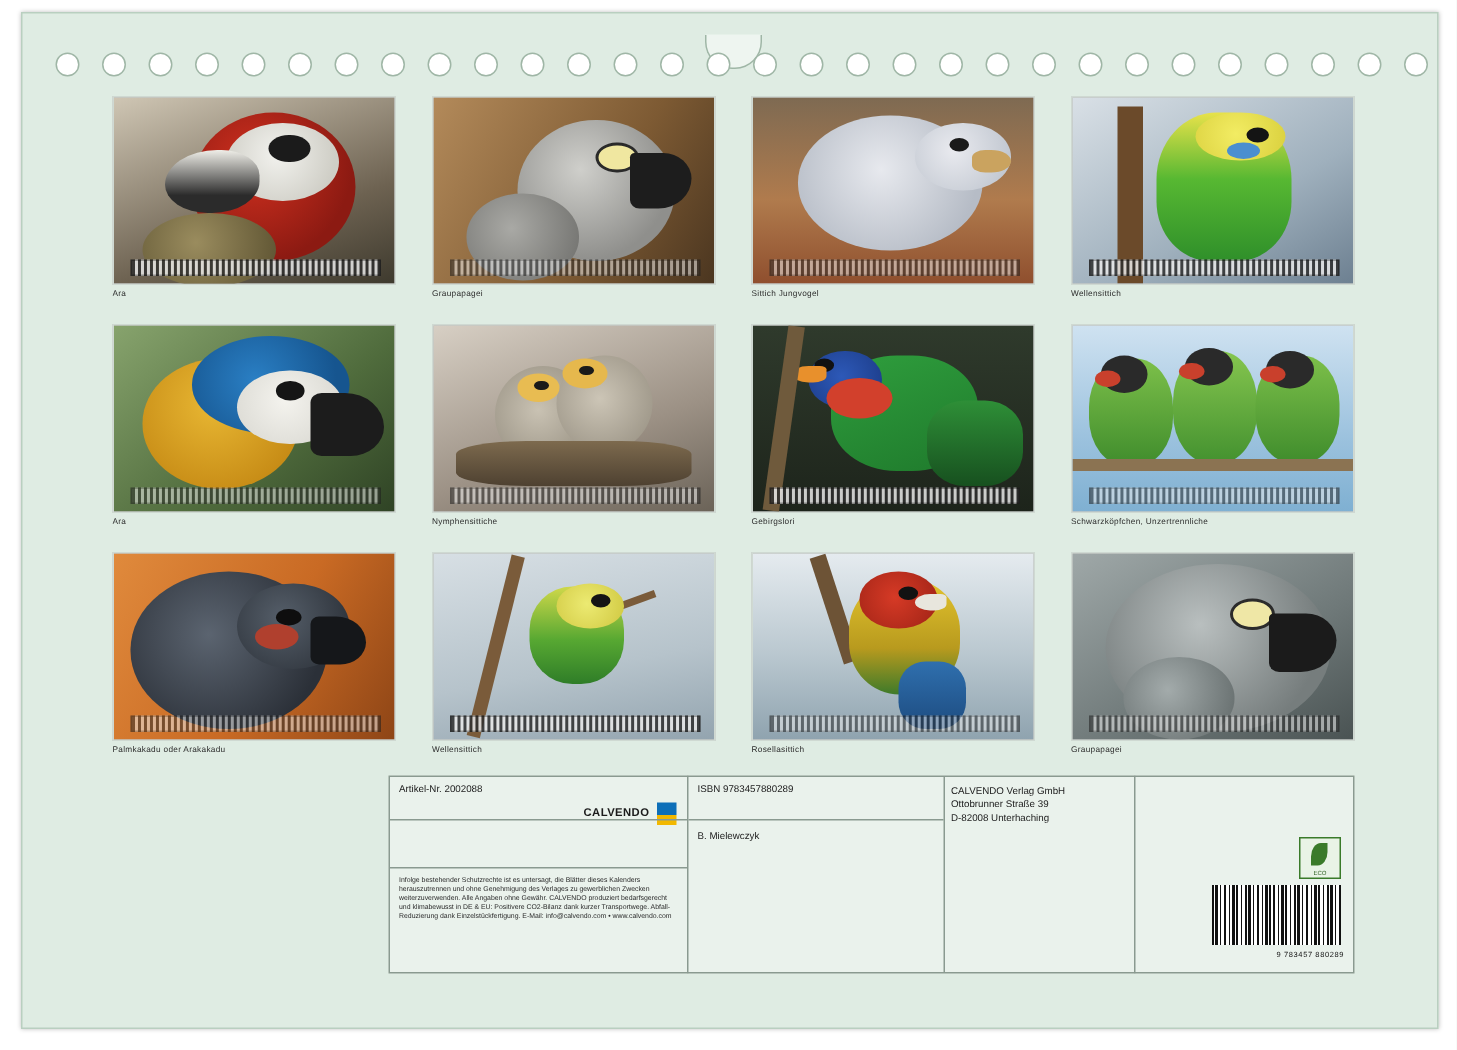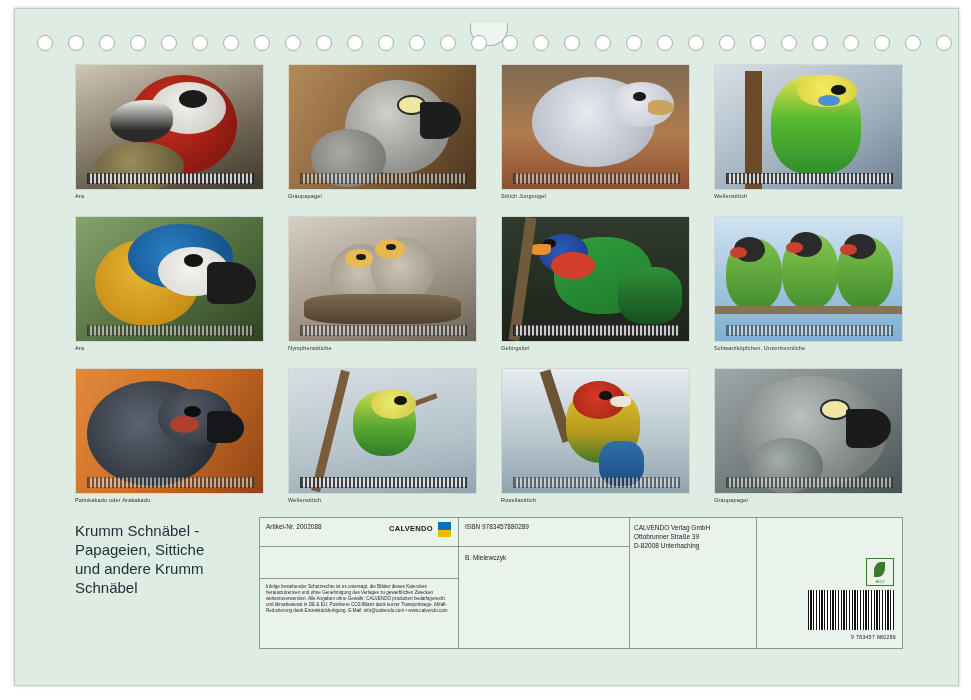--- a/index.html
+++ b/index.html
@@ -80,21 +80,21 @@
   .box{
     position:absolute;border:1px solid #8a9a90;background:#eaf2ec;
   }
   .box-a{left:184px;top:0;width:198px;height:130px;}
   .box-b{left:383px;top:0;width:297px;height:130px;}
   .box-c{left:681px;top:0;width:145px;height:130px;}
   .artnr{
     position:absolute;left:6px;top:5px;font-size:6.5px;color:#222;
   }
   .calv-logo{
-    position:absolute;right:7px;top:4px;width:62px;height:16px;
+    position:absolute;right:7px;top:17px;width:62px;height:16px;
   }
   .calv-logo .txt{
     position:absolute;left:0;top:2px;font-size:7.5px;font-weight:bold;color:#1b1b1b;letter-spacing:.3px;
   }
   .calv-logo .sq{
     position:absolute;right:0;top:0;width:13px;height:15px;
     background:linear-gradient(180deg,#0d6fb8 0 55%, #f2b800 55% 100%);
   }
   .sep{
     position:absolute;left:0;width:100%;height:1px;background:#8a9a90;
@@ -327,26 +327,20 @@
       <div class="blob" style="left:70%;top:32%;width:24%;height:32%;border-radius:10% 60% 70% 20%;background:#1b1b1b;"></div>
       <div class="blob" style="left:18%;top:56%;width:40%;height:44%;background:radial-gradient(circle at 40% 40%,#a3abab,#5f6767);"></div>
             <div class="strip light"></div>
           </div>
           <div class="cap">Graupapagei</div>
         </div>
       </div>
 
     <div class="bottom">
 
-      <div class="title">
-        <div>Krumm Schnäbel  -</div>
-        <div>Papageien, Sittiche</div>
-        <div>und andere Krumm</div>
-        <div>Schnäbel</div>
-      </div>
 
       <div class="box box-a">
         <div class="artnr">Artikel-Nr. 2002088</div>
         <div class="calv-logo">
           <div class="txt">CALVENDO</div>
           <div class="sq"></div>
         </div>
         <div class="sep" style="top:28px;"></div>
         <div class="sep" style="top:60px;"></div>
         <div class="legal">Infolge bestehender Schutzrechte ist es untersagt, die Blätter dieses Kalenders herauszutrennen und ohne Genehmigung des Verlages zu gewerblichen Zwecken weiterzuverwenden. Alle Angaben ohne Gewähr. CALVENDO produziert bedarfsgerecht und klimabewusst in DE &amp; EU: Positivere CO2-Bilanz dank kurzer Transportwege. Abfall-Reduzierung dank Einzelstückfertigung. E-Mail: info@calvendo.com • www.calvendo.com</div>

